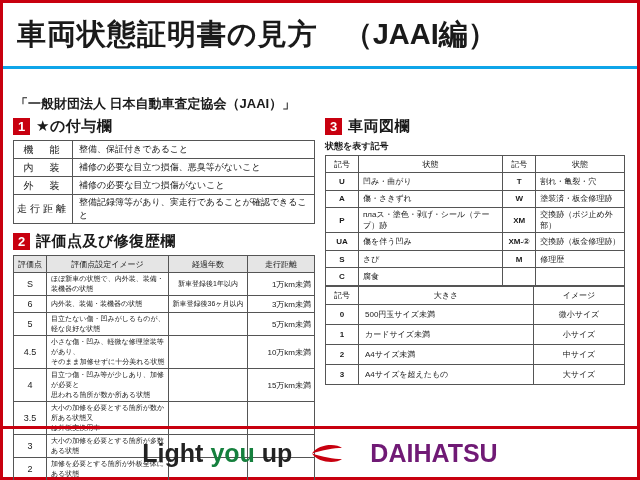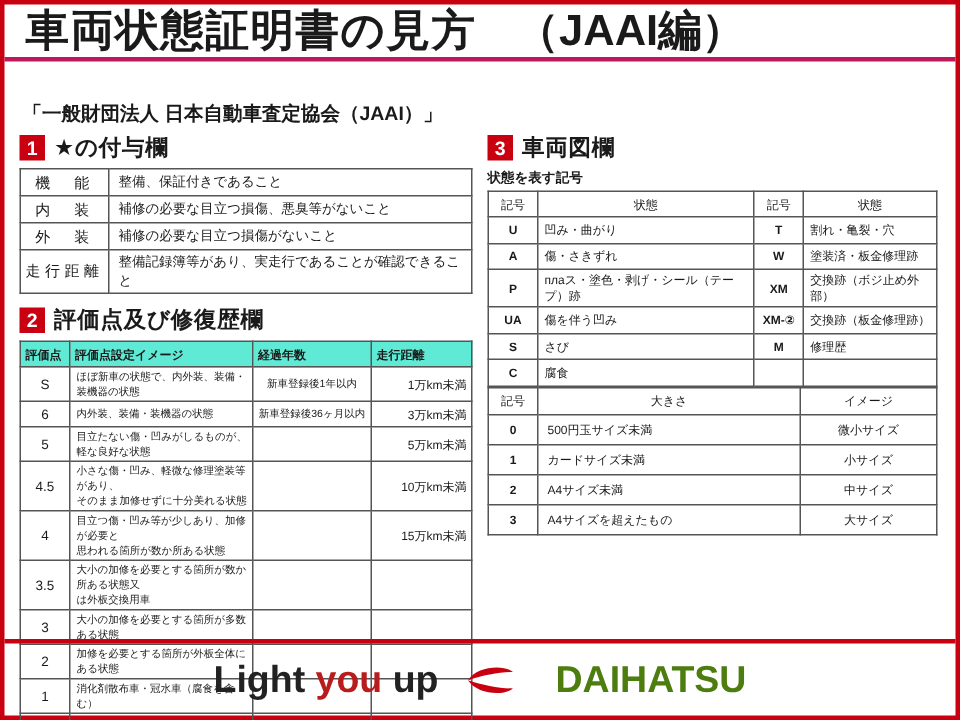--- a/index.html
+++ b/index.html
@@ -1,56 +1,56 @@
 <!DOCTYPE html>
 <html><head>
 <meta charset="utf-8">
 <style>
   html,body{margin:0;padding:0;}
   body{width:640px;height:480px;background:#ffffff;font-family:"Liberation Sans","DejaVu Sans",sans-serif;color:#1a1a1a;overflow:hidden;}
   .page{position:relative;width:640px;height:480px;box-sizing:border-box;border:3px solid #c8000f;}
-  .title-bar{height:38px;display:flex;align-items:center;padding-left:14px;border-bottom:3px solid #be185d;box-sizing:border-box;}
+  .title-bar{height:66px;display:flex;align-items:center;padding-left:14px;border-bottom:3px solid #0ea5e9;box-sizing:border-box;}
   .title-bar .t{font-size:29px;font-weight:bold;letter-spacing:1px;white-space:nowrap;}
   .title-bar .t2{font-size:29px;font-weight:bold;margin-left:26px;white-space:nowrap;}
   .subtitle{font-size:13px;font-weight:bold;padding:4px 0 2px 12px;margin-top:22px;}
   .cols{display:flex;padding:0 10px;gap:10px;box-sizing:border-box;}
   .col-l{width:302px;}
   .col-r{width:300px;}
   .sec-head{display:flex;align-items:center;gap:6px;margin:2px 0 4px 0;}
   .num{background:#c8000f;color:#fff;font-weight:bold;font-size:13px;width:17px;height:17px;display:flex;align-items:center;justify-content:center;}
   .sec-title{font-size:15px;font-weight:bold;letter-spacing:.5px;}
   table{border-collapse:collapse;width:100%;font-size:8px;}
   td,th{border:1px solid #555;padding:1px 3px;vertical-align:middle;}
   .t-fuzoku td{height:15px;}
   .t-fuzoku td.k{width:52px;text-align:center;font-size:10px;letter-spacing:3px;margin-top:14px;}
   .t-fuzoku td.v{font-size:9px;padding-left:6px;}
   .t-hyouka{font-size:7px;}
-  .t-hyouka th{font-size:8px;text-align:left;font-weight:bold;height:14px;background:#5eead4;}
+  .t-hyouka th{font-size:8px;text-align:center;font-weight:normal;height:14px;background:#e5e5e5;}
   .t-hyouka td{height:14.2px;}
   .t-hyouka td.c{text-align:center;width:26px;font-size:9px;}
   .t-hyouka td.d{padding-left:4px;}
   .t-hyouka td.e{text-align:center;width:72px;font-size:7px;}
   .t-hyouka td.f{text-align:right;width:60px;font-size:8px;}
   .lbl{font-size:9px;font-weight:bold;margin:3px 0 2px 0;}
   .t-kigou{font-size:8px;}
   .t-kigou th{font-size:8px;text-align:center;height:14px;font-weight:normal;}
   .t-kigou td{height:14.6px;}
   .t-kigou td.sym{text-align:center;width:26px;font-weight:bold;}
   .t-kigou td.desc{padding-left:4px;}
   .t-size th{font-size:8px;text-align:center;height:15px;font-weight:normal;}
   .t-size td{height:17px;}
   .t-size td.sym{text-align:center;width:26px;font-weight:bold;}
   .t-size td.desc{padding-left:6px;}
   .t-size td.img{text-align:center;width:84px;}
   .footer{position:absolute;left:0;right:0;bottom:0;height:48px;border-top:3px solid #c8000f;display:flex;align-items:center;justify-content:center;gap:18px;}
   .slogan{font-size:25px;font-weight:bold;color:#222;letter-spacing:0px;white-space:nowrap;}
-  .slogan .u{color:#b91c1c;}
+  .slogan .u{color:#15803d;}
   .dh{display:flex;align-items:center;gap:7px;}
   .dh .mark{width:34px;height:23px;}
-  .dh .name{font-size:25px;font-weight:bold;color:#4d7c0f;letter-spacing:0px;margin-left:19px;}
+  .dh .name{font-size:25px;font-weight:bold;color:#701a75;letter-spacing:0px;margin-left:19px;}
 </style>
 </head>
 <body>
 
 <div class="page">
 
   <div class="title-bar">
     <span class="t">車両状態証明書の見方</span>
     <span class="t2">（JAAI編）</span>
   </div>

